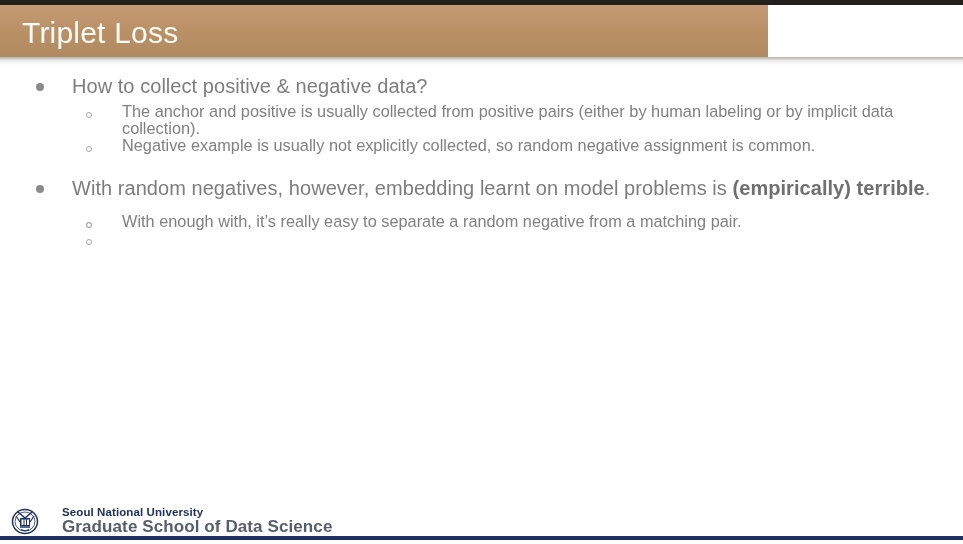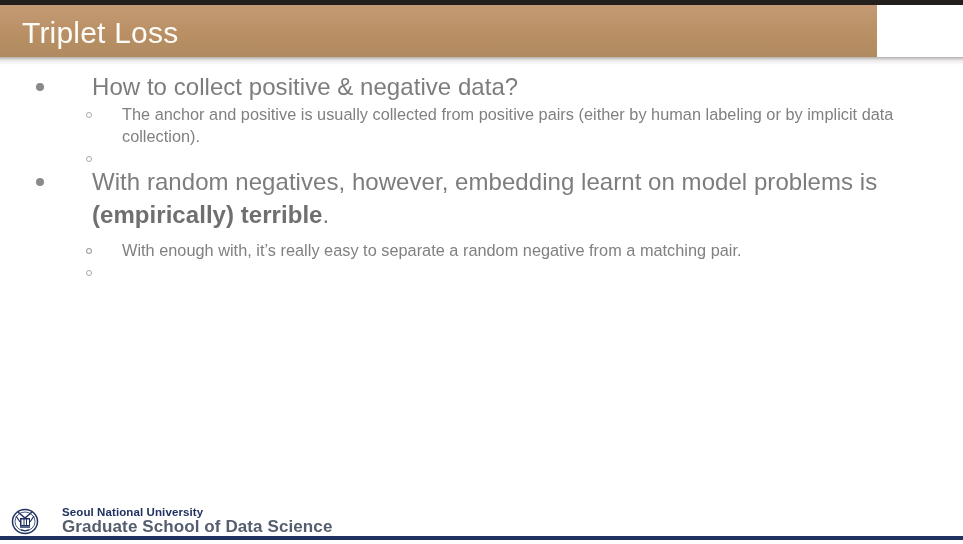--- a/index.html
+++ b/index.html
@@ -24,21 +24,21 @@
     left: 0; top: 0;
     width: 963px;
     height: 5px;
     background: #231f1c;
   }
 
   
   .title-bar {
     position: absolute;
     left: 0; top: 5px;
-    width: 877px;
+    width: 768px;
     height: 52px;
     background: linear-gradient(to bottom, #c39a74 0%, #b99064 55%, #b08a61 100%);
   }
   .title-shadow {
     position: absolute;
     left: 0; top: 57px;
     width: 963px;
     height: 8px;
     background: linear-gradient(to bottom, rgba(90,80,75,0.45) 0%, rgba(120,115,112,0.14) 45%, rgba(255,255,255,0) 100%);
   }
@@ -58,23 +58,23 @@
     position: absolute;
     left: 0;
     top: 70px;
     width: 963px;
   }
 
   .group { position: relative; }
 
   .bullet-l1 {
     position: relative;
-    padding-left: 92px;
+    padding-left: 72px;
     margin: 0;
-    font-size: 24px;
+    font-size: 20px;
     line-height: 33px;
     color: #7d7d7d;
     letter-spacing: 0.05px;
   }
   .bullet-l1 .dot {
     position: absolute;
     left: 36px;
     top: 13px;
     width: 8px;
     height: 8px;
@@ -84,21 +84,21 @@
   .bullet-l1 b {
     font-weight: bold;
     color: #6f6f6f;
   }
 
   .bullet-l2 {
     position: relative;
     padding-left: 122px;
     margin: 0;
     font-size: 16.3px;
-    line-height: 22px;
+    line-height: 17px;
     color: #808080;
     letter-spacing: 0.02px;
   }
   .bullet-l2 .ring {
     position: absolute;
     left: 86px;
     top: 9px;
     width: 6px;
     height: 6px;
     border-radius: 50%;
@@ -185,20 +185,21 @@
       <p class="bullet-l1">
         <span class="dot"></span>
         <span>How to collect positive &amp; negative data?</span>
       </p>
       <p class="bullet-l2">
         <span class="ring"></span>
         <span>The anchor and positive is usually collected from positive pairs (either by human labeling or by implicit data collection).</span>
       </p>
       <p class="bullet-l2">
         <span class="ring"></span>
+        <span>Negative example is usually not explicitly collected, so random negative assignment is common.</span>
       </p>
     </div>
 
     <div class="sp-18"></div>
 
     <div class="group">
       <p class="bullet-l1">
         <span class="dot"></span>
         <span>With random negatives, however, embedding learnt on model problems is </span><b>(empirically) terrible</b><span>.</span>
       </p>

